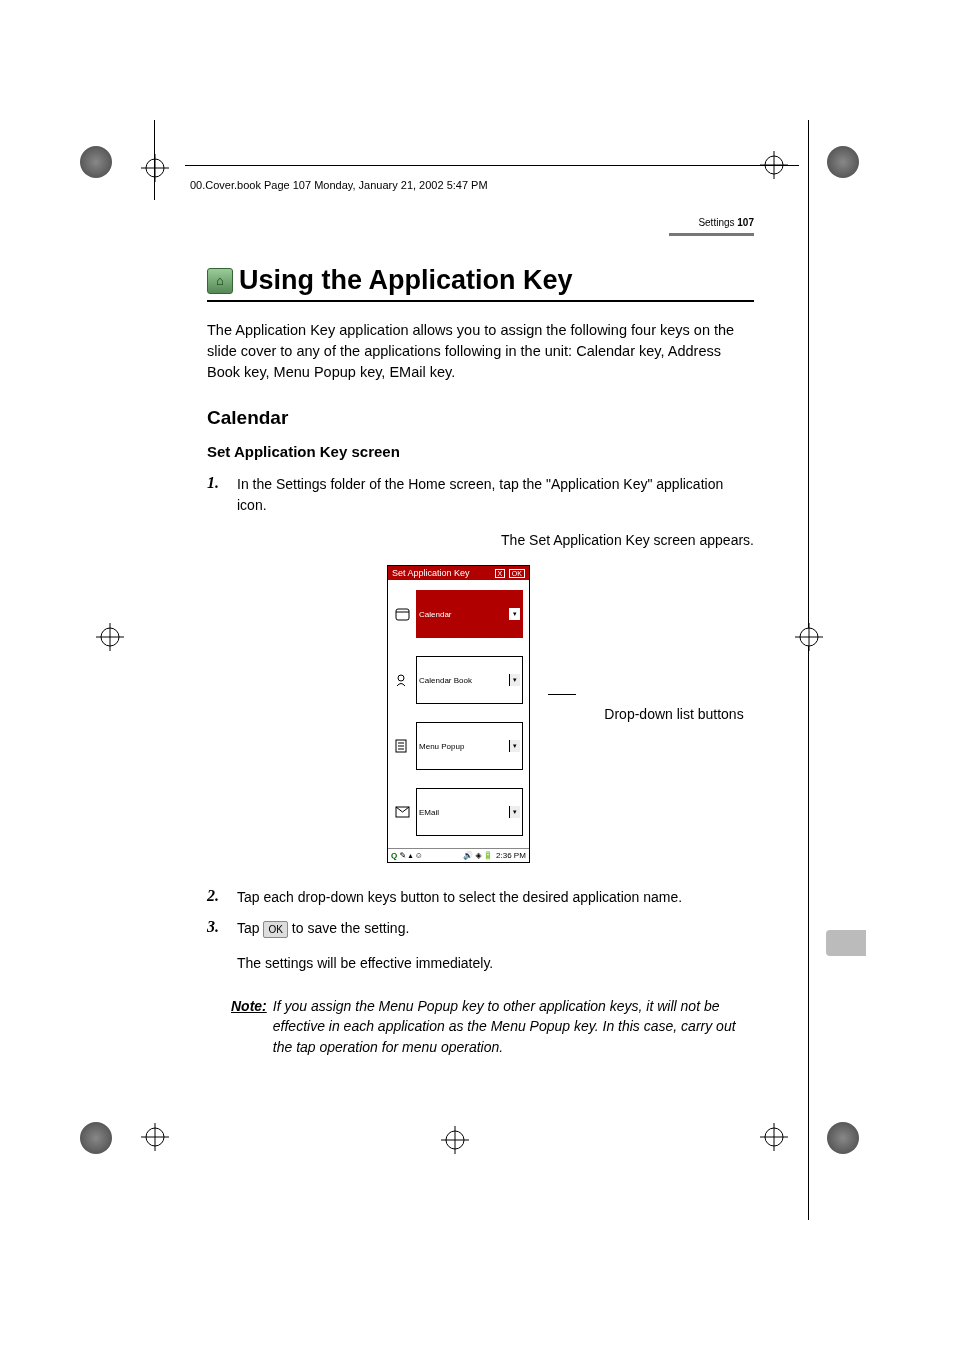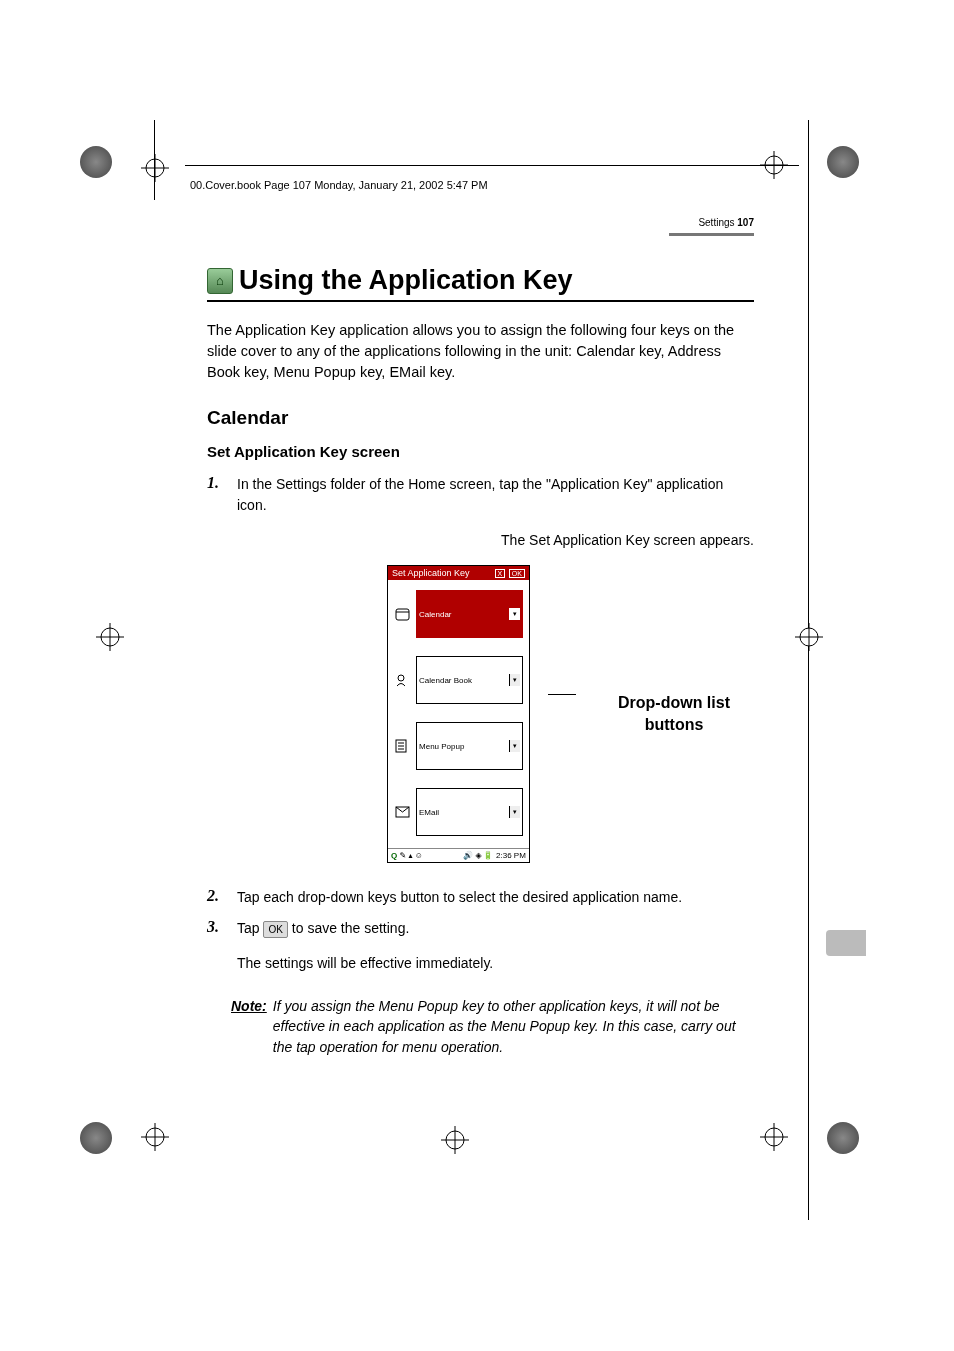--- a/index.html
+++ b/index.html
@@ -96,21 +96,21 @@
     font-size:7px; color:#000; background:#eee;
   }
   .pda-select.active .arrow{border-left:1px solid #fff; background:#fff;}
   .pda-task {
     border-top:1px solid #888; padding:2px 3px;
     display:flex; justify-content:space-between; align-items:center;
     font-size:8px;
   }
   .pda-task .left span{ color:#060; font-weight:bold;}
   .annот {
-    font-size:16px; line-height:1.35; text-align:center; flex:0 0 160px;font-weight:bold;
+    font-size:14px; line-height:1.35; text-align:center; flex:0 0 160px;
   }
   .ann-line { width:30px; border-top:1px solid #000; align-self:center; margin-top:-40px;}
   .okbtn {
     display:inline-block; border:1px solid #888; border-radius:2px;
     padding:0 4px; font-size:10px; background:#ddd; color:#000; vertical-align:middle;
   }
   .note { display:flex; gap:6px; margin-left:24px; font-style:italic; line-height:1.45;}
   .note .lbl { font-weight:bold; text-decoration:underline; flex:0 0 auto;}
   .side-tab {
     position:absolute; right:88px; top:930px; width:40px; height:26px;

